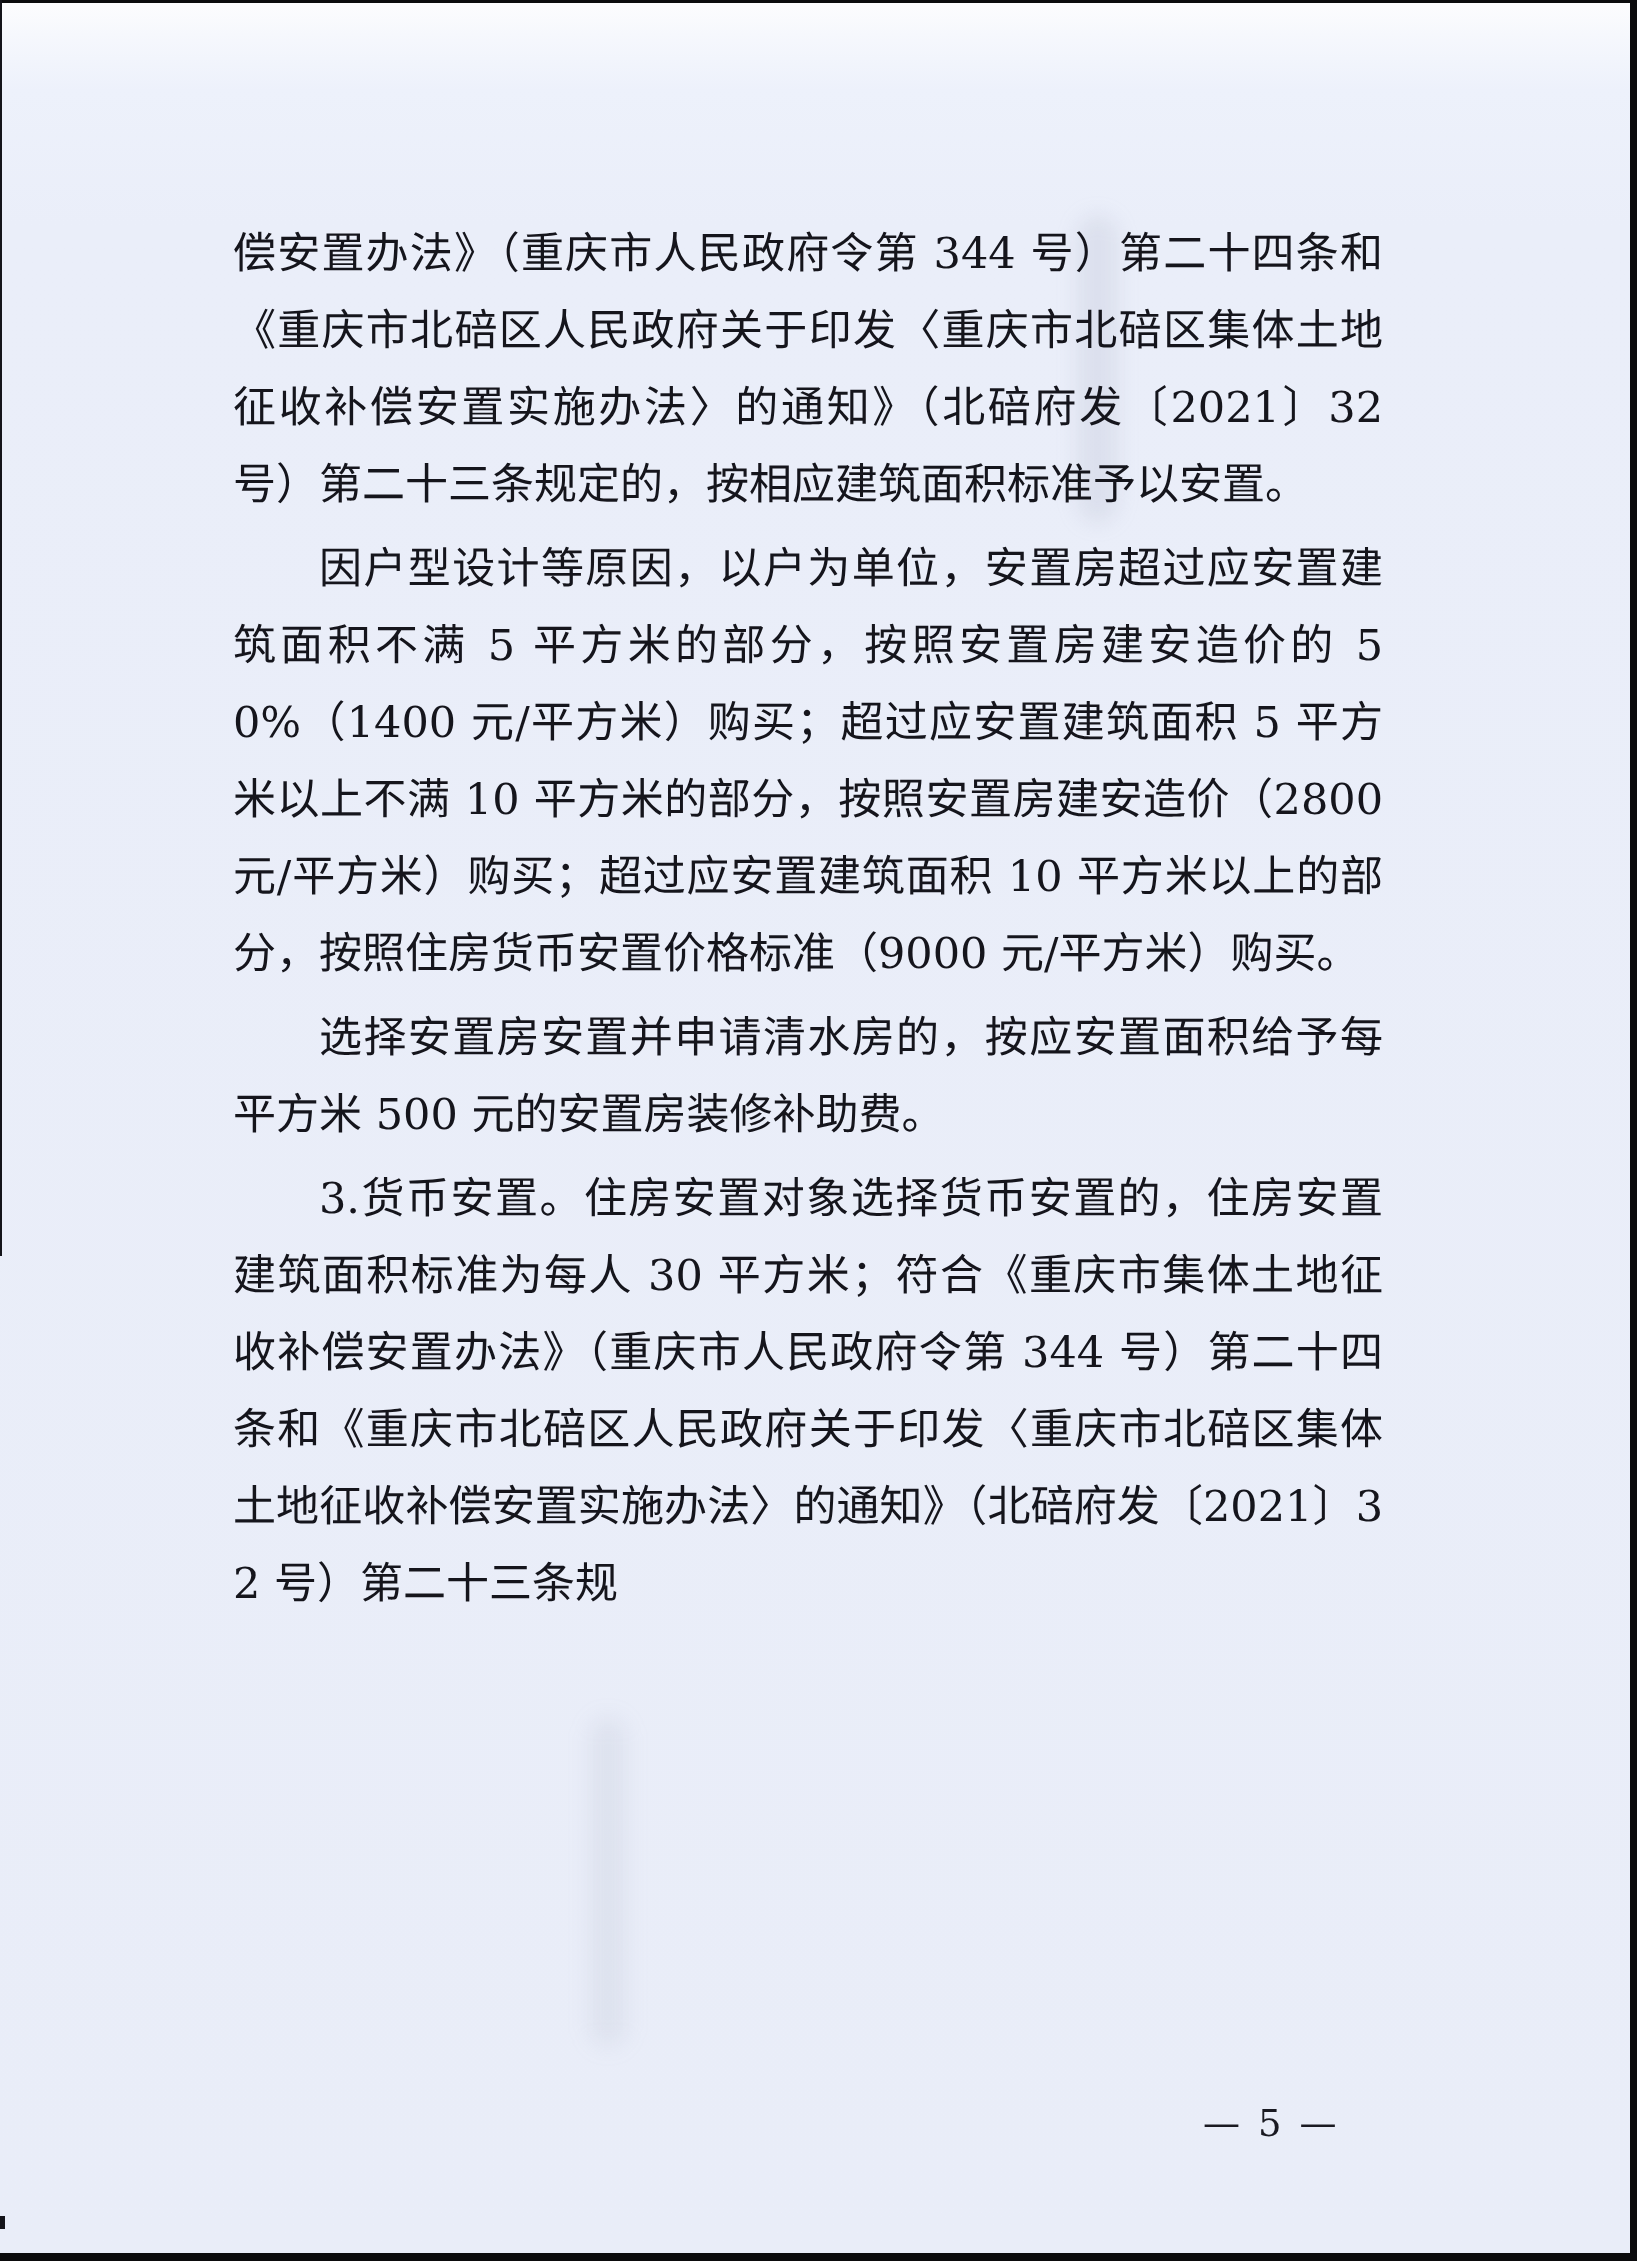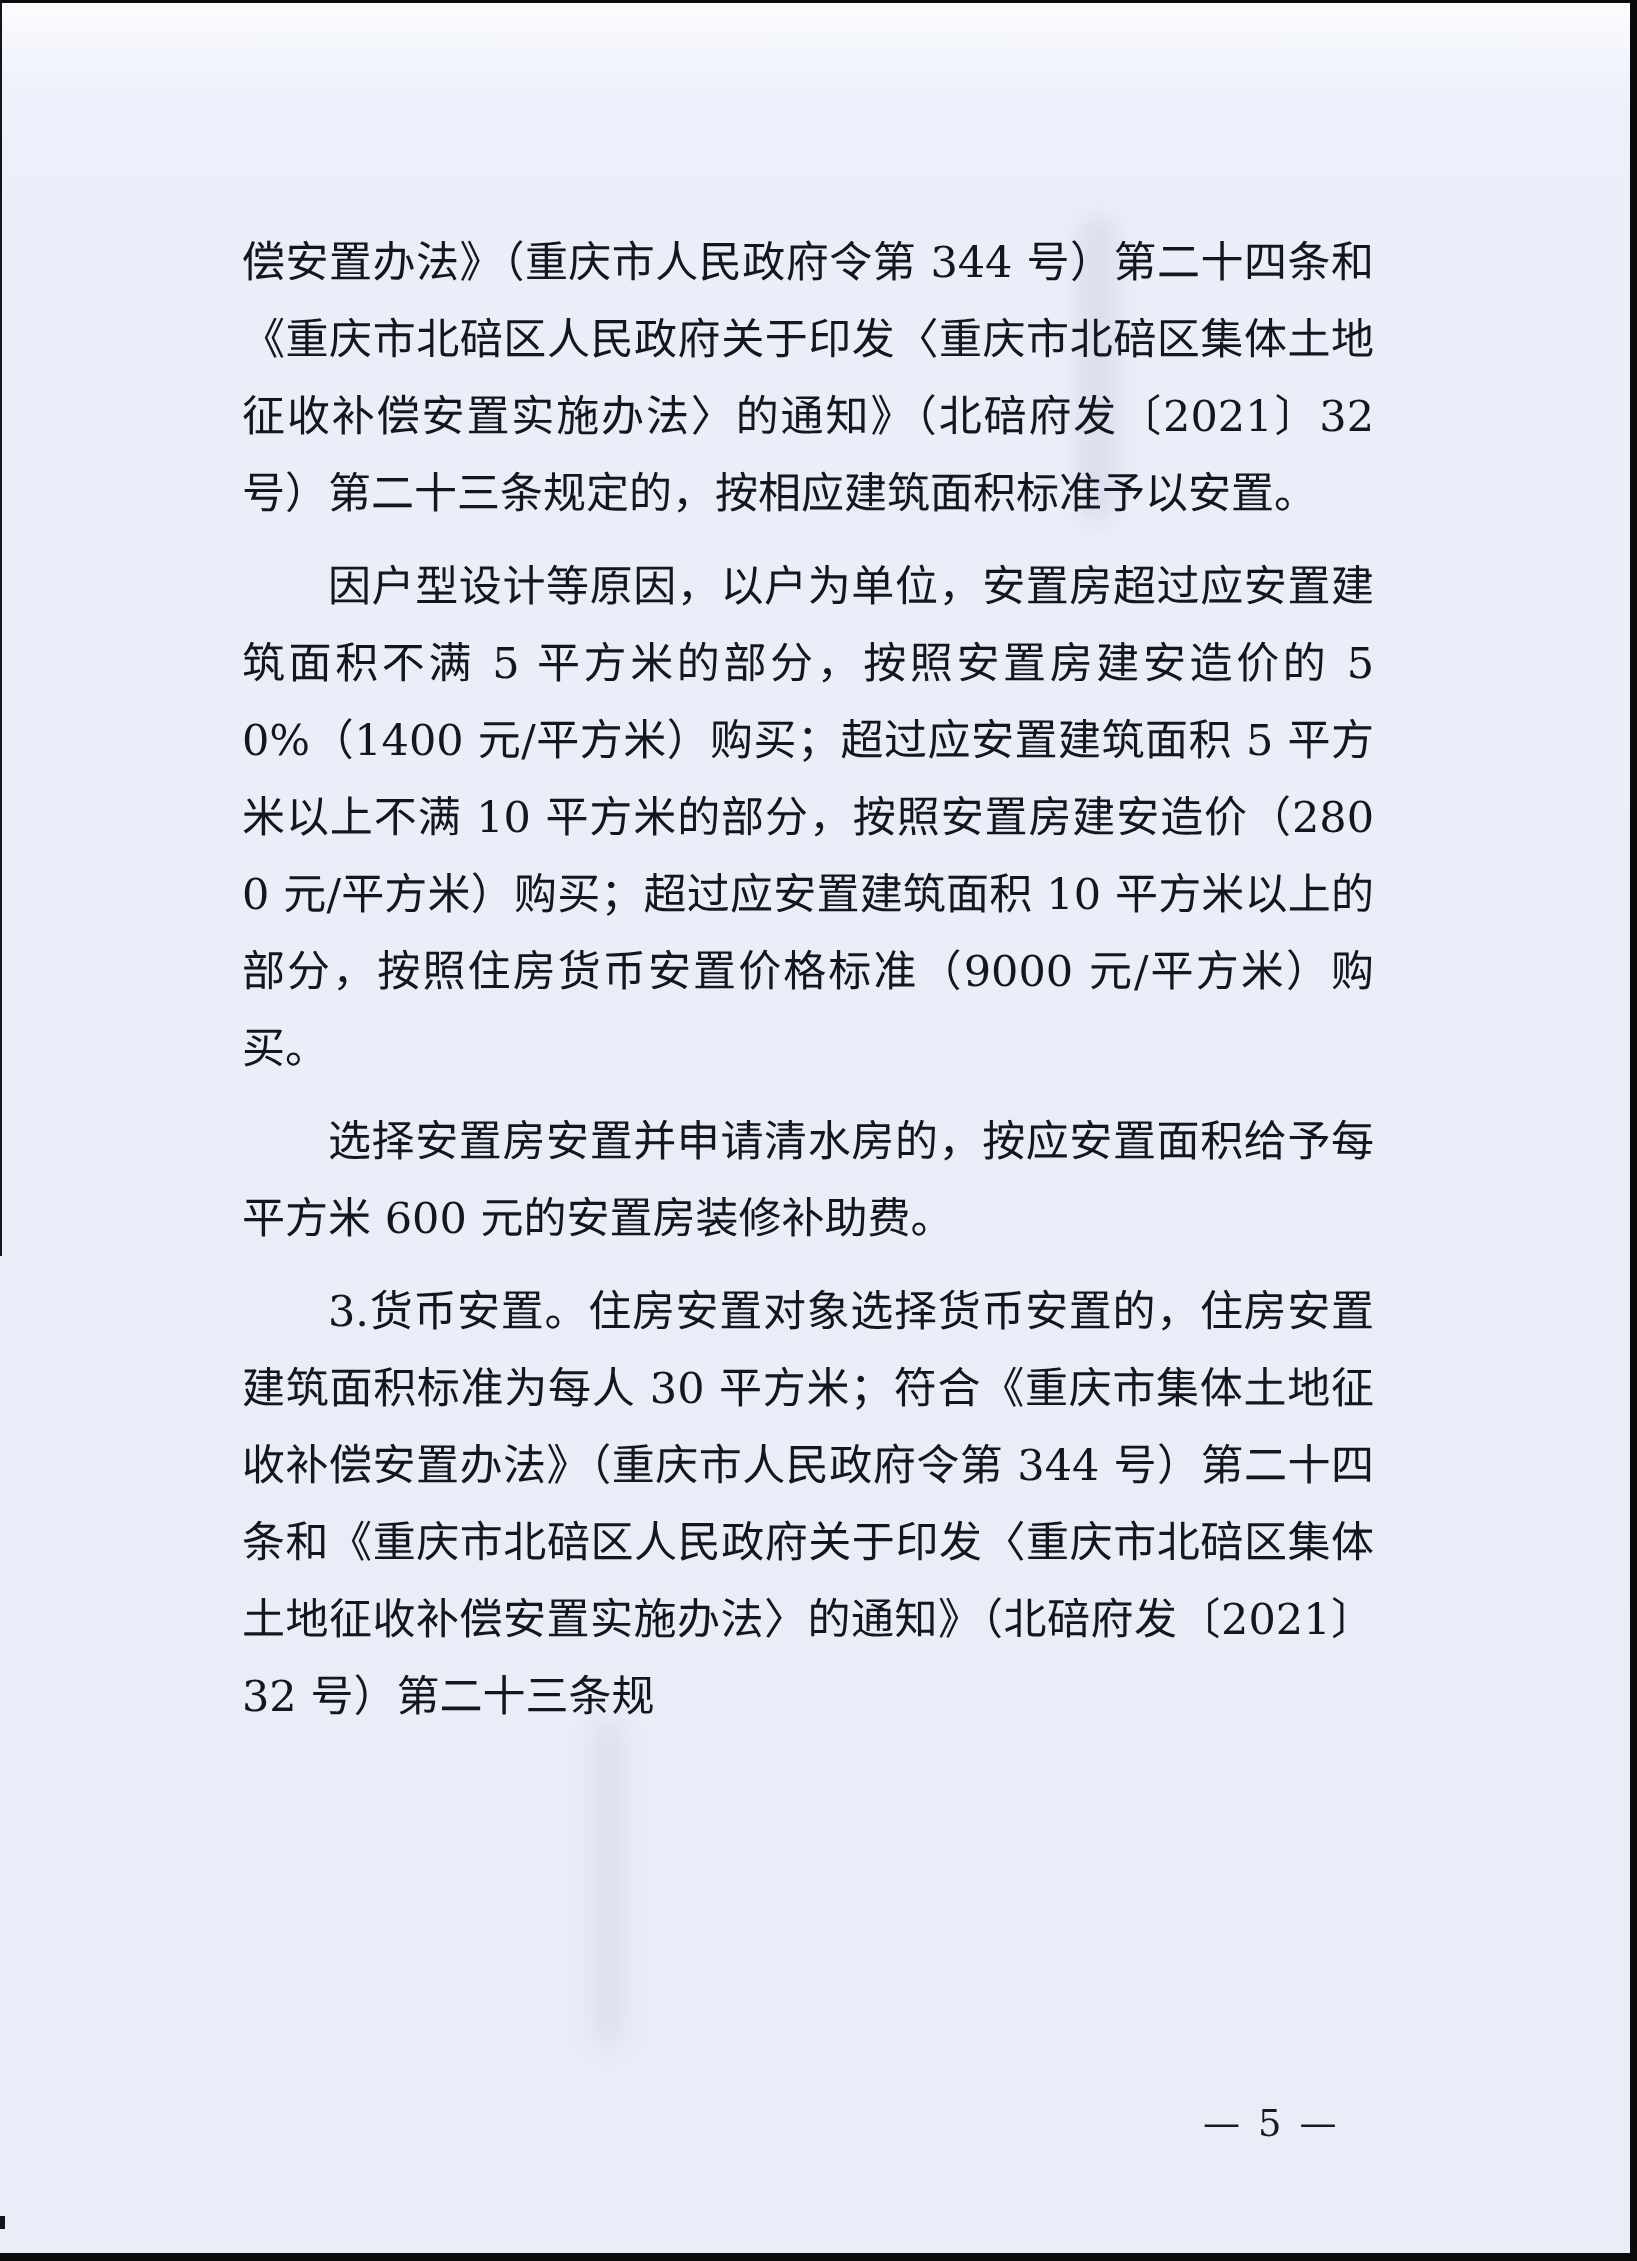--- a/index.html
+++ b/index.html
@@ -69,21 +69,21 @@
     top: 208px;
     width: 1164px;
     font-size: 43px;
     line-height: 77px;
     text-align: justify;
     text-justify: inter-character;
     word-break: break-all;
     overflow-wrap: anywhere;
   }
   .para {
-    margin: 16px;
+    margin: 7px;
     text-indent: 2em;
   }
   .para.no-indent {
     text-indent: 0;
   }
   .para .lead {
     font-weight: normal;
   }
   
   .page-number {
@@ -101,21 +101,21 @@
 <body>
 
 <div class="scan">
 
   <div class="smudge-a"></div>
   <div class="smudge-b"></div>
 
   <div class="body-text">
     <p class="para no-indent">偿安置办法》（重庆市人民政府令第 344 号）第二十四条和《重庆市北碚区人民政府关于印发〈重庆市北碚区集体土地征收补偿安置实施办法〉的通知》（北碚府发〔2021〕32 号）第二十三条规定的，按相应建筑面积标准予以安置。</p>
     <p class="para">因户型设计等原因，以户为单位，安置房超过应安置建筑面积不满 5 平方米的部分，按照安置房建安造价的 50%（1400 元/平方米）购买；超过应安置建筑面积 5 平方米以上不满 10 平方米的部分，按照安置房建安造价（2800 元/平方米）购买；超过应安置建筑面积 10 平方米以上的部分，按照住房货币安置价格标准（9000 元/平方米）购买。</p>
-    <p class="para">选择安置房安置并申请清水房的，按应安置面积给予每平方米 600 元的安置房装修补助费。</p>
+    <p class="para">选择安置房安置并申请清水房的，按应安置面积给予每平方米 500 元的安置房装修补助费。</p>
     <p class="para">
       <span class="lead">3.货币安置。</span><span>住房安置对象选择货币安置的，住房安置建筑面积标准为每人 30 平方米；符合《重庆市集体土地征收补偿安置办法》（重庆市人民政府令第 344 号）第二十四条和《重庆市北碚区人民政府关于印发〈重庆市北碚区集体土地征收补偿安置实施办法〉的通知》（北碚府发〔2021〕32 号）第二十三条规</span>
     </p>
   </div>
 
   <div class="page-number">— 5 —</div>
 
   <div class="edge-top"></div>
   <div class="edge-left"></div>
   <div class="edge-right"></div>

